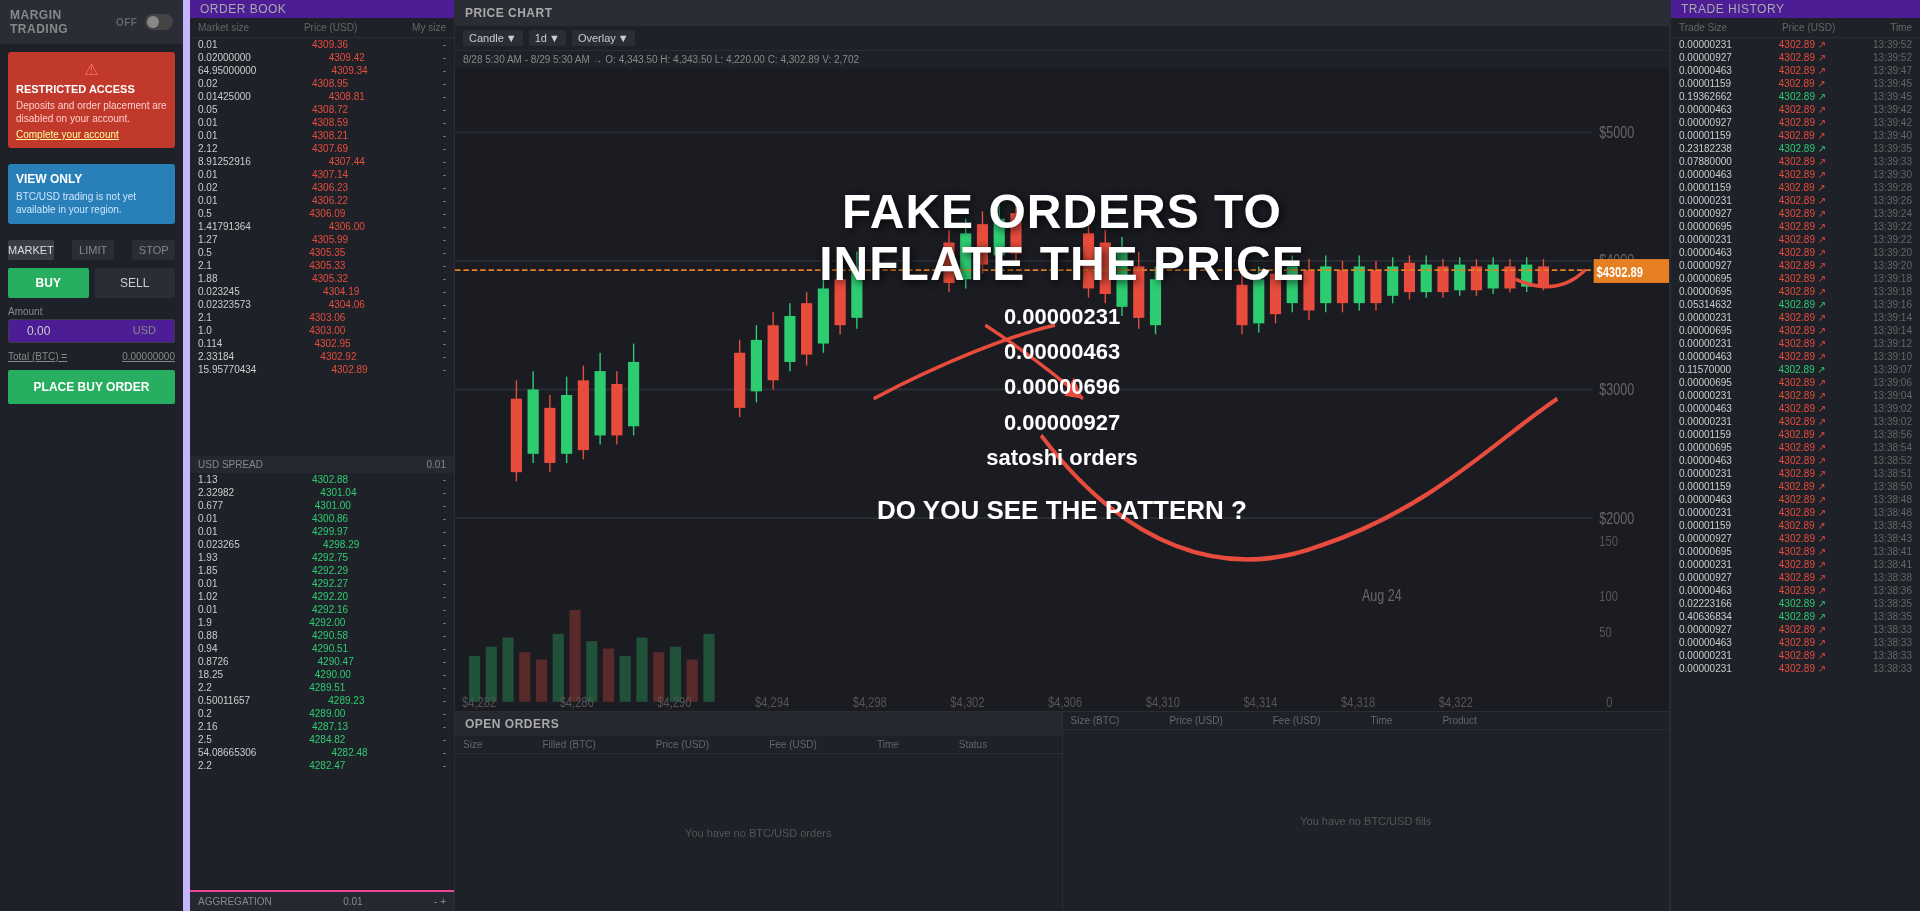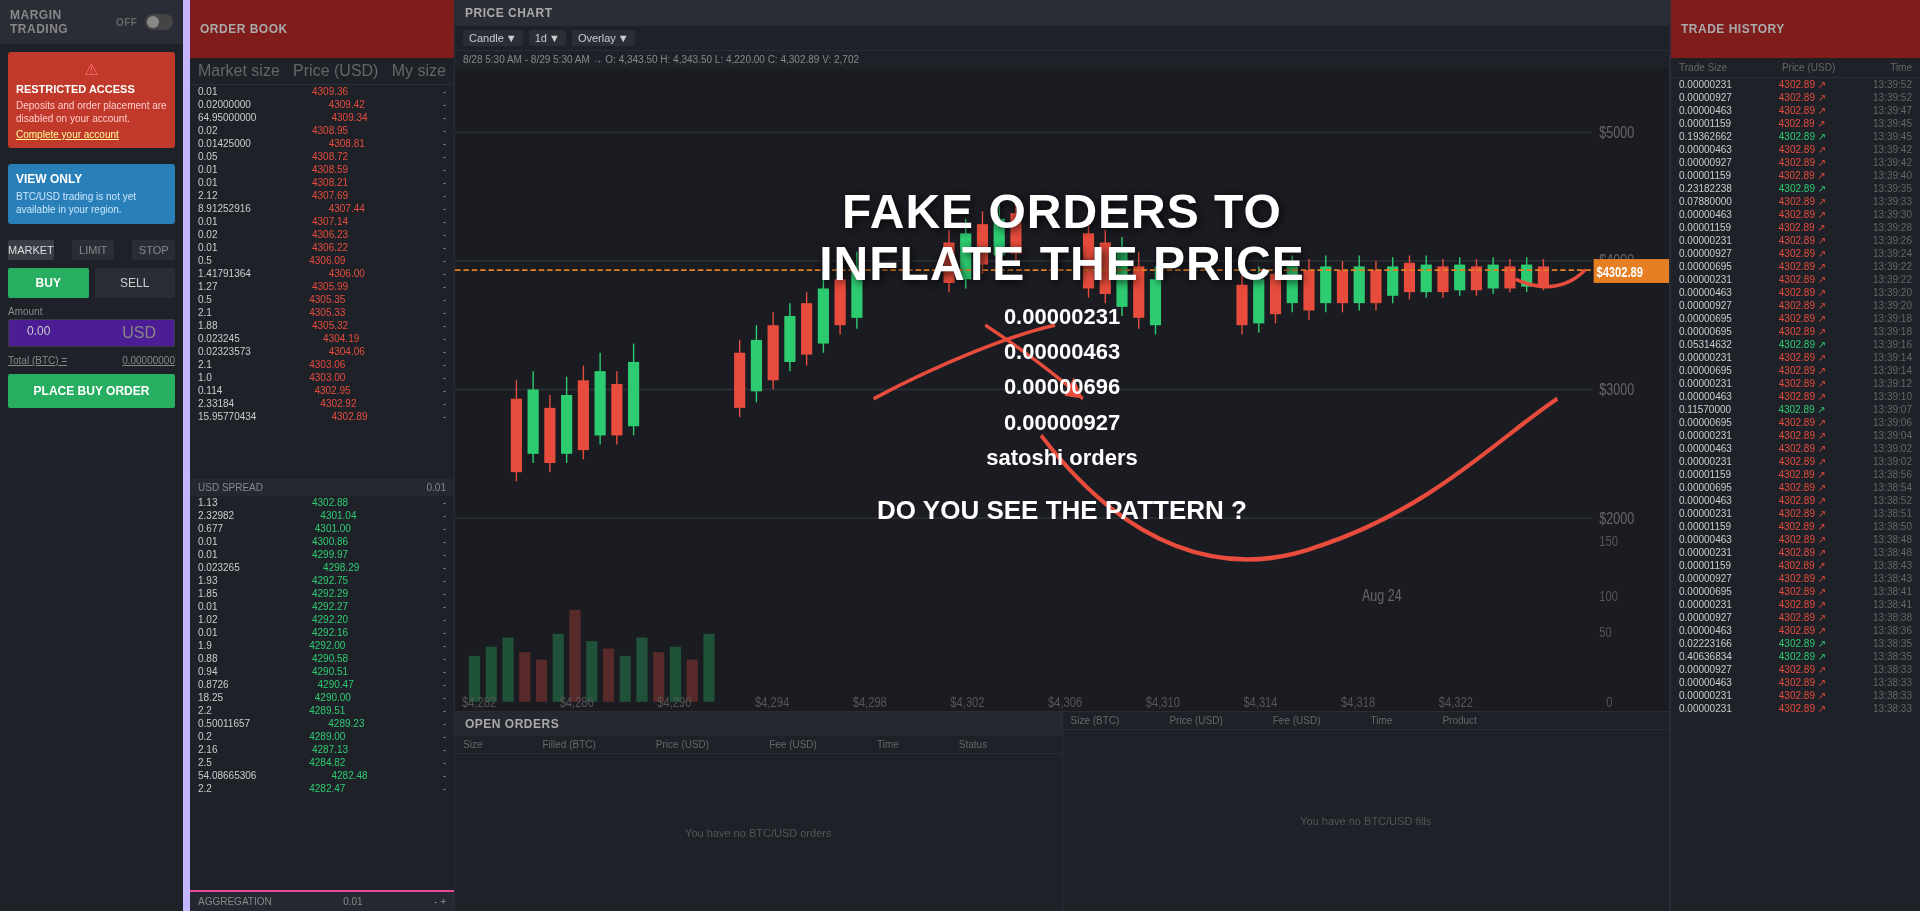--- a/index.html
+++ b/index.html
@@ -178,21 +178,21 @@
       background: transparent;
       border: none;
       color: #ccc;
       font-size: 12px;
       flex: 1;
       outline: none;
       width: 80px;
     }
     .amount-input .currency {
       color: #888;
-      font-size: 16px;
+      font-size: 11px;
     }
 
     .total-row {
       display: flex;
       justify-content: space-between;
       align-items: center;
       margin: 0 8px 8px;
       font-size: 10px;
       color: #888;
       text-decoration: underline;
@@ -216,33 +216,33 @@
     .order-book-panel {
       width: 265px;
       background: #1e2128;
       border-right: 1px solid #2a2d35;
       display: flex;
       flex-direction: column;
       flex-shrink: 0;
     }
 
     .panel-header {
-      background: #7f1d1d;
-      padding: 22px 10px;
+      background: #4c1d95;
+      padding: 2px 10px;
       font-size: 12px;
-      font-weight: bold;
+      font-weight: normal;
       color: #aaa;
       letter-spacing: 0.5px;
     }
 
     .order-book-cols {
       display: flex;
       justify-content: space-between;
       padding: 4px 8px;
-      font-size: 16px;
+      font-size: 10px;
       color: #666;
       border-bottom: 1px solid #2a2d35;
     }
 
     .order-book-rows {
       flex: 1;
       overflow: hidden;
     }
 
     .ob-row {

